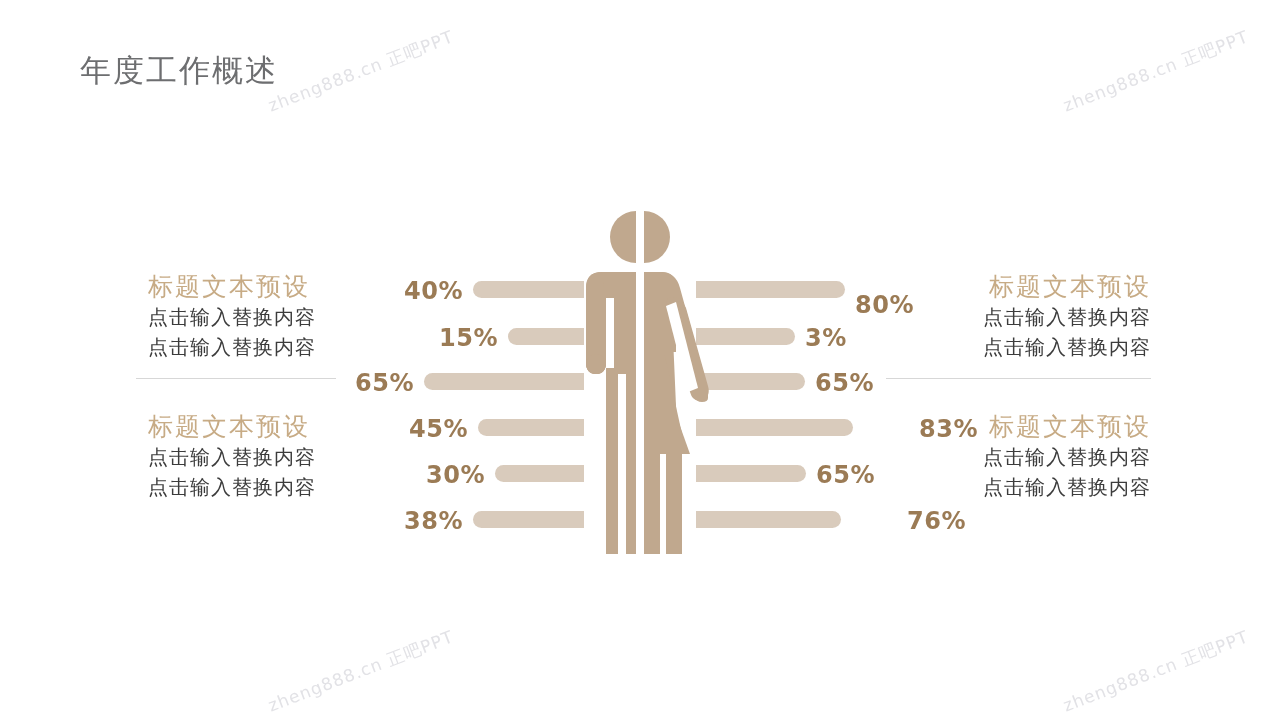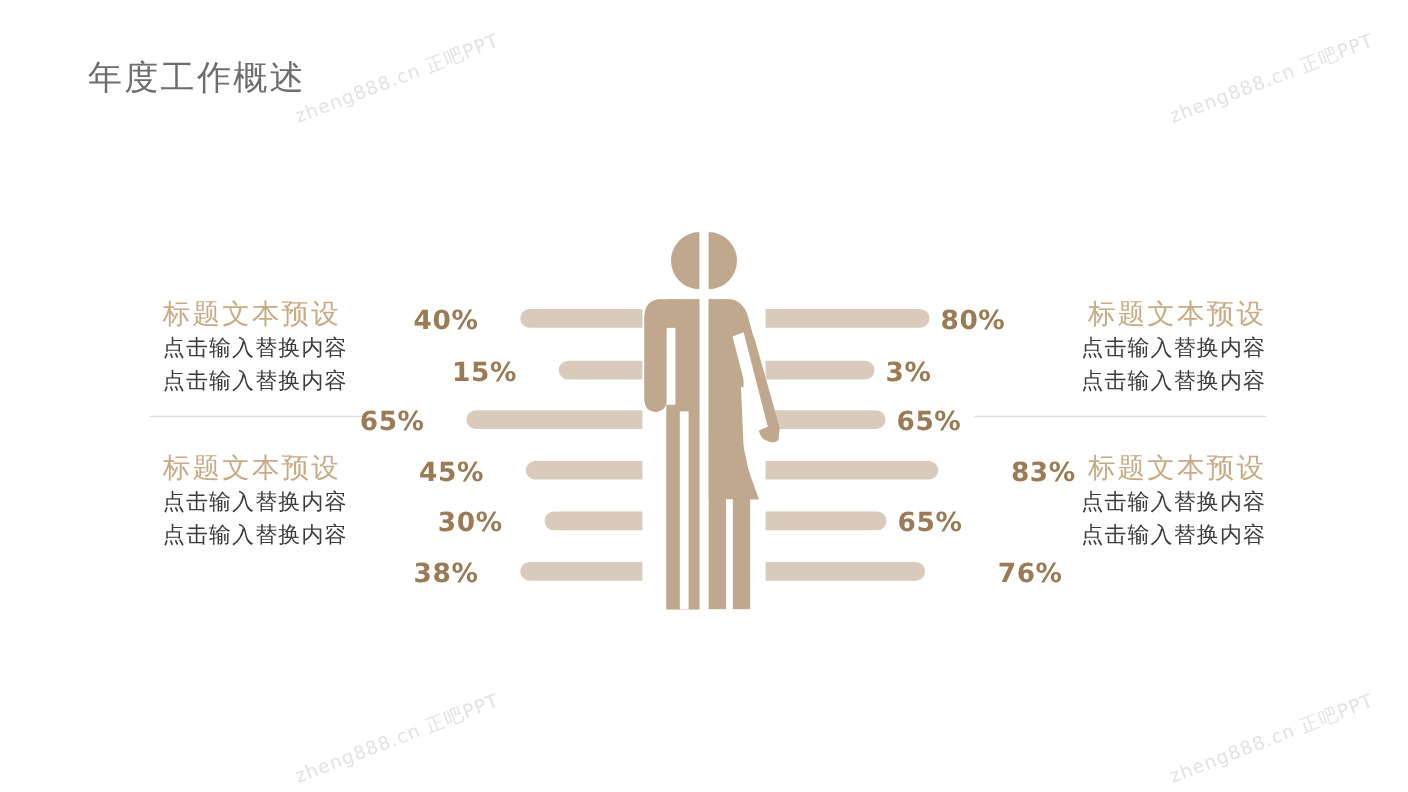--- a/index.html
+++ b/index.html
@@ -96,21 +96,21 @@
   .pct {
     position: absolute;
     font-size: 24px;
     font-weight: bold;
     color: #9b7b55;
     white-space: nowrap;
     z-index: 25;
     letter-spacing: 0.5px;
     font-family: "DejaVu Sans", sans-serif;
   }
-  .pct-l { text-align: center; }
+  .pct-l { text-align: right; }
   .pct-r { text-align: left;  }
 
   
   #figure {
     position: absolute;
     left: 556px;
     top: 178px;
     width: 168px;
     height: 352px;
     z-index: 15;
@@ -165,21 +165,21 @@
   <div class="bar" style="left:660px; top:441px; width:146px;"></div>
   <div class="bar" style="left:660px; top:487px; width:181px;"></div>
 
   <div class="pct pct-l" style="left:348px; top:253px; width:115px;">40%</div>
   <div class="pct pct-l" style="left:383px; top:300px; width:115px;">15%</div>
   <div class="pct pct-l" style="left:299px; top:345px; width:115px;">65%</div>
   <div class="pct pct-l" style="left:353px; top:391px; width:115px;">45%</div>
   <div class="pct pct-l" style="left:370px; top:437px; width:115px;">30%</div>
   <div class="pct pct-l" style="left:348px; top:483px; width:115px;">38%</div>
 
-  <div class="pct pct-r" style="left:855px; top:253px; width:115px;">80%</div>
+  <div class="pct pct-r" style="left:855px; top:267px; width:115px;">80%</div>
   <div class="pct pct-r" style="left:805px; top:300px; width:115px;">3%</div>
   <div class="pct pct-r" style="left:815px; top:345px; width:115px;">65%</div>
   <div class="pct pct-r" style="left:863px; top:391px; width:115px;text-align:right;">83%</div>
   <div class="pct pct-r" style="left:816px; top:437px; width:115px;">65%</div>
   <div class="pct pct-r" style="left:851px; top:483px; width:115px;text-align:right;">76%</div>
 
   <div id="figure">
     <svg width="168" height="352" viewBox="0 0 168 352" xmlns="http://www.w3.org/2000/svg" aria-hidden="true">
 
       <g fill="#ffffff">

